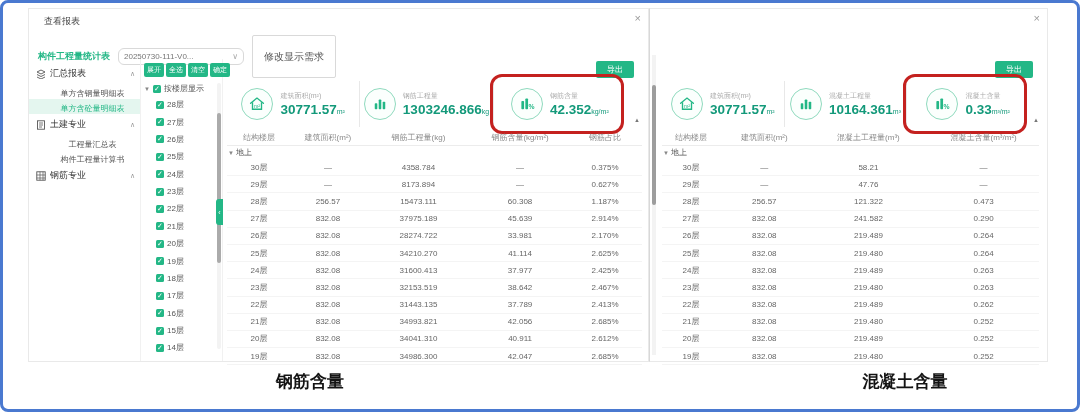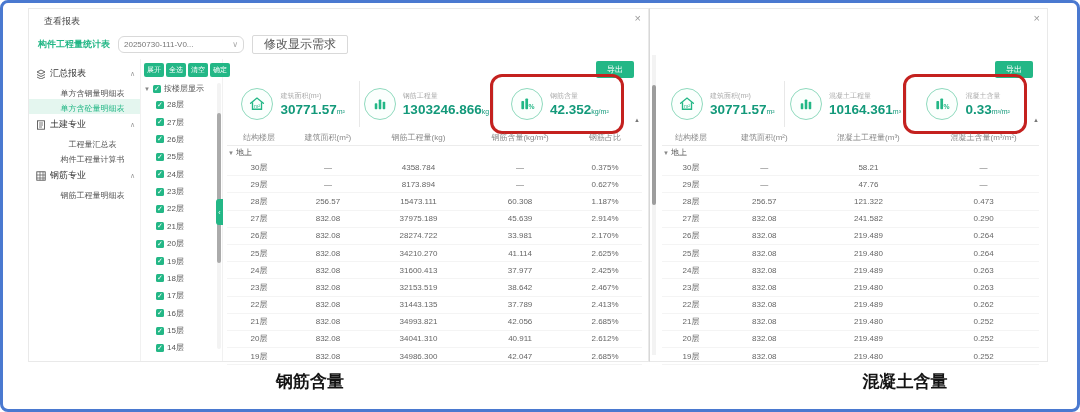--- a/index.html
+++ b/index.html
@@ -9,21 +9,21 @@
   .panel{position:absolute;top:8px;height:354px;background:#fff;border:1px solid #e9e9e9;box-sizing:border-box;}
   #left-panel{left:28px;width:621px;}
   #right-panel{left:649px;width:399px;border-left:1px solid #d8d8d8;}
   .dlg-title{position:absolute;left:15px;top:6px;font-size:9px;color:#444;}
   .close-x{position:absolute;right:7px;top:3px;font-size:11px;color:#9a9a9a;cursor:pointer;}
   .controls{position:absolute;left:9px;top:26px;display:flex;align-items:center;gap:8px;}
   .ctrl-label{color:#23b786;font-size:9px;white-space:nowrap;font-weight:bold;}
   .dropdown{border:1px solid #d9d9d9;border-radius:6px;width:126px;height:17px;font-size:8px;color:#777;
     display:flex;justify-content:space-between;align-items:center;padding:0 5px;box-sizing:border-box;background:#fff;}
   .dd-chevron{color:#aaa;font-size:8px;}
-  .modify-btn{border:1px solid #d9d9d9;height:17px;padding:0 11px;font-size:12px;color:#555;background:#fff;
+  .modify-btn{border:1px solid #d9d9d9;height:17px;padding:12px 11px;font-size:10px;color:#555;background:#fff;
     border-radius:2px;display:flex;align-items:center;}
   .dlg-body{position:absolute;left:0;right:0;top:50px;bottom:0;display:flex;}
   
   .sidebar{width:112px;border-right:1px solid #f1f1f1;padding-top:4px;box-sizing:border-box;}
   .sb-group{display:flex;align-items:center;gap:4px;padding:4px 5px 4px 7px;font-size:9px;color:#333;}
   .sb-group .gicon{color:#555;display:flex;}
   .sb-caret{margin-left:auto;color:#999;font-size:7px;}
   .sb-item{font-size:8px;color:#555;padding:4px 2px 0 18px;white-space:nowrap;cursor:pointer;text-align:center;}
   .sb-item.active{background:#e4f6ef;color:#23b786;}
   
@@ -120,21 +120,20 @@
       <div class="sb-group">
         <span class="gicon">
           <svg width="10" height="10" viewBox="0 0 10 10">
               <rect x="0.8" y="0.8" width="8.4" height="8.4" fill="none" stroke="#555" stroke-width="0.9"></rect>
               <path d="M0.8 4 H9.2 M0.8 7 H9.2 M4 0.8 V9.2 M7 0.8 V9.2" stroke="#555" stroke-width="0.7"></path>
             </svg>
         </span>
         <span>钢筋专业</span>
         <span class="sb-caret">∧</span>
       </div>
-      <div class="sb-item">钢筋工程量明细表</div>
     </div>
 
     <div class="tree">
       <div class="tree-buttons">
         <span class="tbtn">展开</span>
         <span class="tbtn">全选</span>
         <span class="tbtn">清空</span>
         <span class="tbtn">确定</span>
       </div>
       <div class="tree-root">

